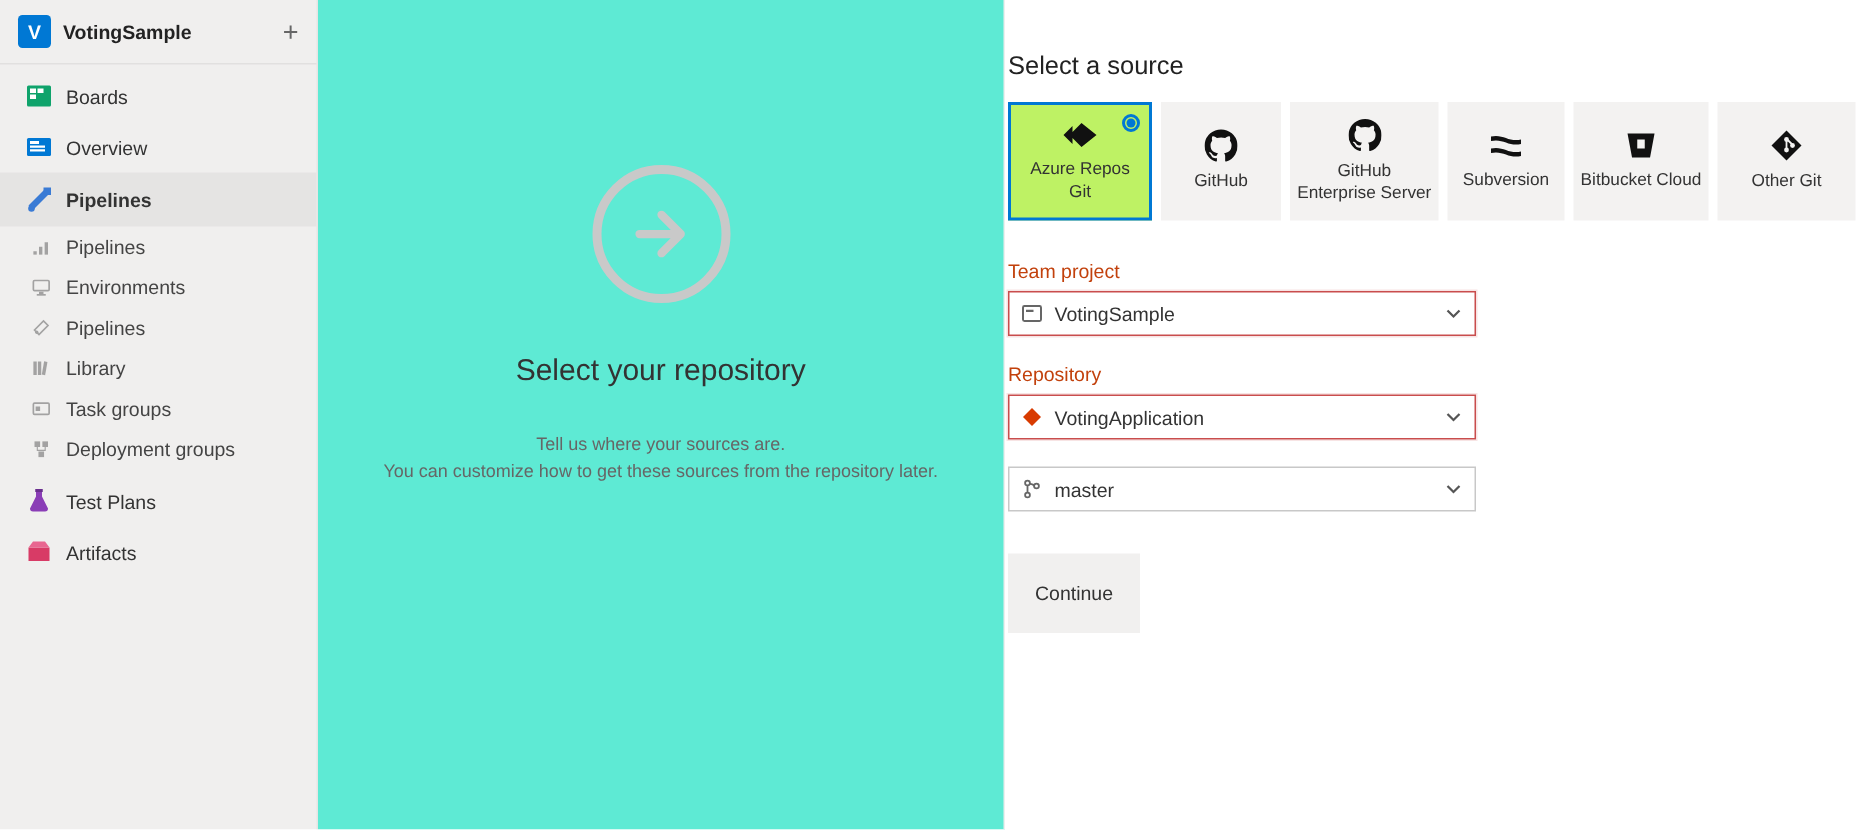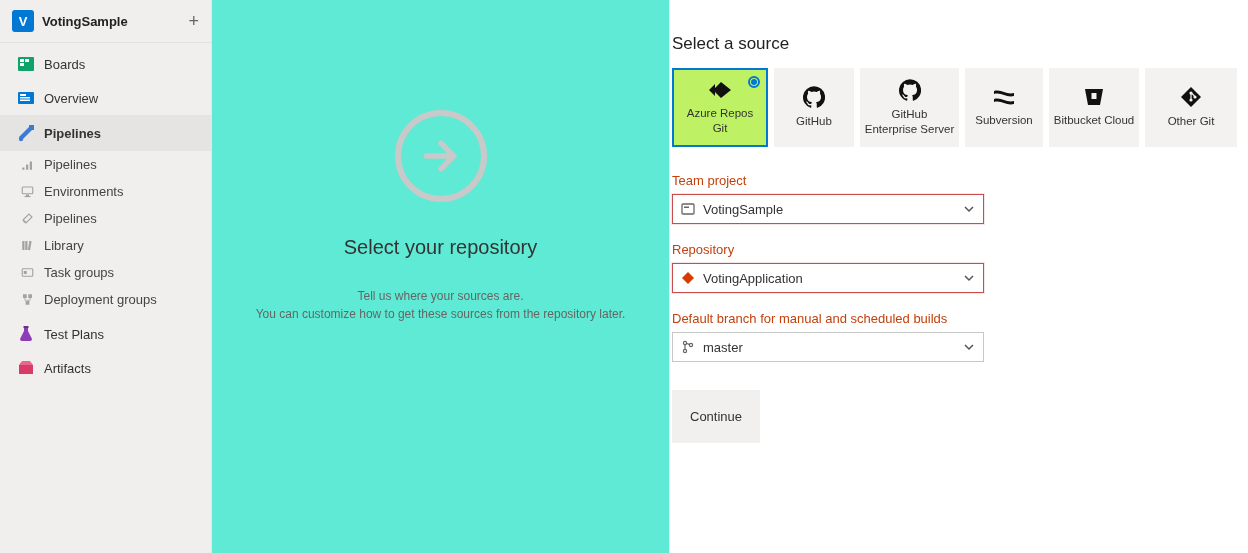--- a/index.html
+++ b/index.html
@@ -257,21 +257,20 @@
             </svg>
         </span>
         <span class="dval">VotingApplication</span>
         <span class="chev">
           <svg width="12" height="12" viewBox="0 0 12 12">
               <path d="M2 4l4 4 4-4" stroke="#555" stroke-width="1.5" fill="none"></path>
             </svg>
         </span>
       </div>
 
-      <div class="field-label">Default branch for manual and scheduled builds</div>
       <div class="dropdown normal">
         <span class="dicon">
           <svg width="14" height="14" viewBox="0 0 14 14">
               <circle cx="4" cy="3" r="1.6" fill="none" stroke="#666" stroke-width="1.2"></circle>
               <circle cx="4" cy="11" r="1.6" fill="none" stroke="#666" stroke-width="1.2"></circle>
               <circle cx="10" cy="5" r="1.6" fill="none" stroke="#666" stroke-width="1.2"></circle>
               <path d="M4 4.6v4.8M5.2 3.4C8 3.8 8.6 5 8.6 5" stroke="#666" stroke-width="1.2" fill="none"></path>
             </svg>
         </span>
         <span class="dval">master</span>

